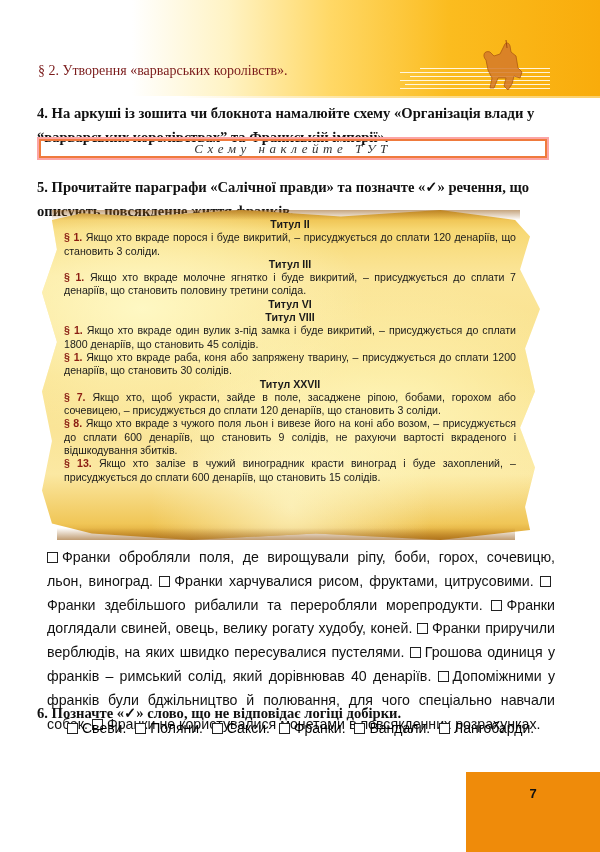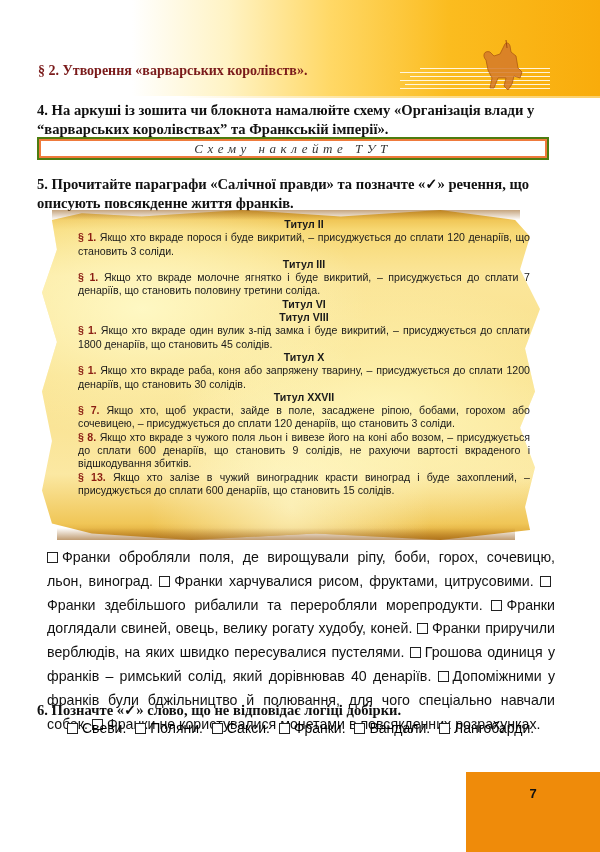--- a/index.html
+++ b/index.html
@@ -21,32 +21,32 @@
       position: absolute; left: 400px; top: 68px; width: 150px; height: 24px;
     }
     .header-lines span {
       position: absolute; height: 1px; background: rgba(255,255,255,0.85);
     }
     .knight {
       position: absolute; left: 478px; top: 38px; width: 48px; height: 56px;
     }
     .section-title {
       position: absolute; left: 38px; top: 62px;
-      font-family: "Liberation Serif", serif; font-weight: bold;
+      font-family: "Liberation Serif", serif; font-weight: normal;
       font-size: 14px; line-height: 17px; color: #7a1a1a;
     }
     .section-title .line2 { display: block; padding-left: 22px; }
     .task {
       position: absolute; left: 37px; width: 525px;
       font-family: "Liberation Serif", serif; font-weight: bold;
-      font-size: 14.6px; line-height: 19px; color: #111;
+      font-size: 14.6px; line-height: 24px; color: #111;
     }
     .paste-frame {
       position: absolute; left: 37px; top: 137px; width: 512px; height: 23px;
-      border: 2px solid #4d7c0f; padding: 0; box-sizing: border-box;
+      border: 2px solid #fca5a5; padding: 0; box-sizing: border-box;
     }
     .paste-frame .inner {
       width: 100%; height: 100%; border: 2px solid #ef7a3c; box-sizing: border-box;
       display: flex; align-items: center; justify-content: center;
       font-family: "Liberation Serif", serif; font-style: italic;
       font-size: 13px; letter-spacing: 4.5px; color: #333;
     }
     .scroll {
       position: absolute; left: 42px; top: 210px; width: 498px; height: 330px;
     }
@@ -61,21 +61,21 @@
     }
     .scroll .edge-top {
       position: absolute; left: 2%; top: 0; width: 94%; height: 10px;
       background: linear-gradient(180deg, rgba(150,90,20,0.55), rgba(150,90,20,0));
     }
     .scroll .edge-bottom {
       position: absolute; left: 3%; bottom: 0; width: 92%; height: 12px;
       background: linear-gradient(0deg, rgba(150,90,20,0.6), rgba(150,90,20,0));
     }
     .scroll .content {
-      position: absolute; left: 36px; top: 8px; width: 452px;
+      position: absolute; left: 22px; top: 8px; width: 452px;
       font-family: "Liberation Sans", sans-serif; font-size: 10.6px; line-height: 13.3px;
       color: #1a1a1a;
     }
     .law-title { text-align: center; font-weight: bold; }
     .law-para { text-align: justify; }
     .law-para .num { font-weight: bold; color: #8a1d12; }
     .answers {
       position: absolute; left: 47px; top: 546px; width: 508px;
       font-family: "Liberation Sans", sans-serif; font-size: 14.2px; line-height: 23.8px;
       text-align: justify; color: #111;
@@ -137,21 +137,20 @@
   <div class="edge-top"></div>
   <div class="edge-bottom"></div>
   <div class="content">
     <div class="law-title">Титул II</div>
     <div class="law-para"><span class="num">§ 1.</span><span> Якщо хто вкраде порося і буде викритий, – присуджується до сплати 120 денаріїв, що становить 3 соліди.</span></div>
     <div class="law-title">Титул III</div>
     <div class="law-para"><span class="num">§ 1.</span><span> Якщо хто вкраде молочне ягнятко і буде викритий, – присуджується до сплати 7 денаріїв, що становить половину третини соліда.</span></div>
     <div class="law-title">Титул VI</div>
     <div class="law-title">Титул VIII</div>
     <div class="law-para"><span class="num">§ 1.</span><span> Якщо хто вкраде один вулик з-під замка і буде викритий, – присуджується до сплати 1800 денаріїв, що становить 45 солідів.</span></div>
-    <div class="law-title">Титул X</div>
     <div class="law-para"><span class="num">§ 1.</span><span> Якщо хто вкраде раба, коня або запряжену тварину, – присуджується до сплати 1200 денаріїв, що становить 30 солідів.</span></div>
     <div class="law-title">Титул XXVII</div>
     <div class="law-para"><span class="num">§ 7.</span><span> Якщо хто, щоб украсти, зайде в поле, засаджене ріпою, бобами, горохом або сочевицею, – присуджується до сплати 120 денаріїв, що становить 3 соліди.</span></div>
     <div class="law-para"><span class="num">§ 8.</span><span> Якщо хто вкраде з чужого поля льон і вивезе його на коні або возом, – присуджується до сплати 600 денаріїв, що становить 9 солідів, не рахуючи вартості вкраденого і відшкодування збитків.</span></div>
     <div class="law-para"><span class="num">§ 13.</span><span> Якщо хто залізе в чужий виноградник красти виноград і буде захоплений, – присуджується до сплати 600 денаріїв, що становить 15 солідів.</span></div>
   </div>
 </div>
 
 <div class="answers">
   <span class="cb"></span><span>Франки обробляли поля, де вирощували ріпу, боби, горох, сочевицю, льон, виноград.</span>

